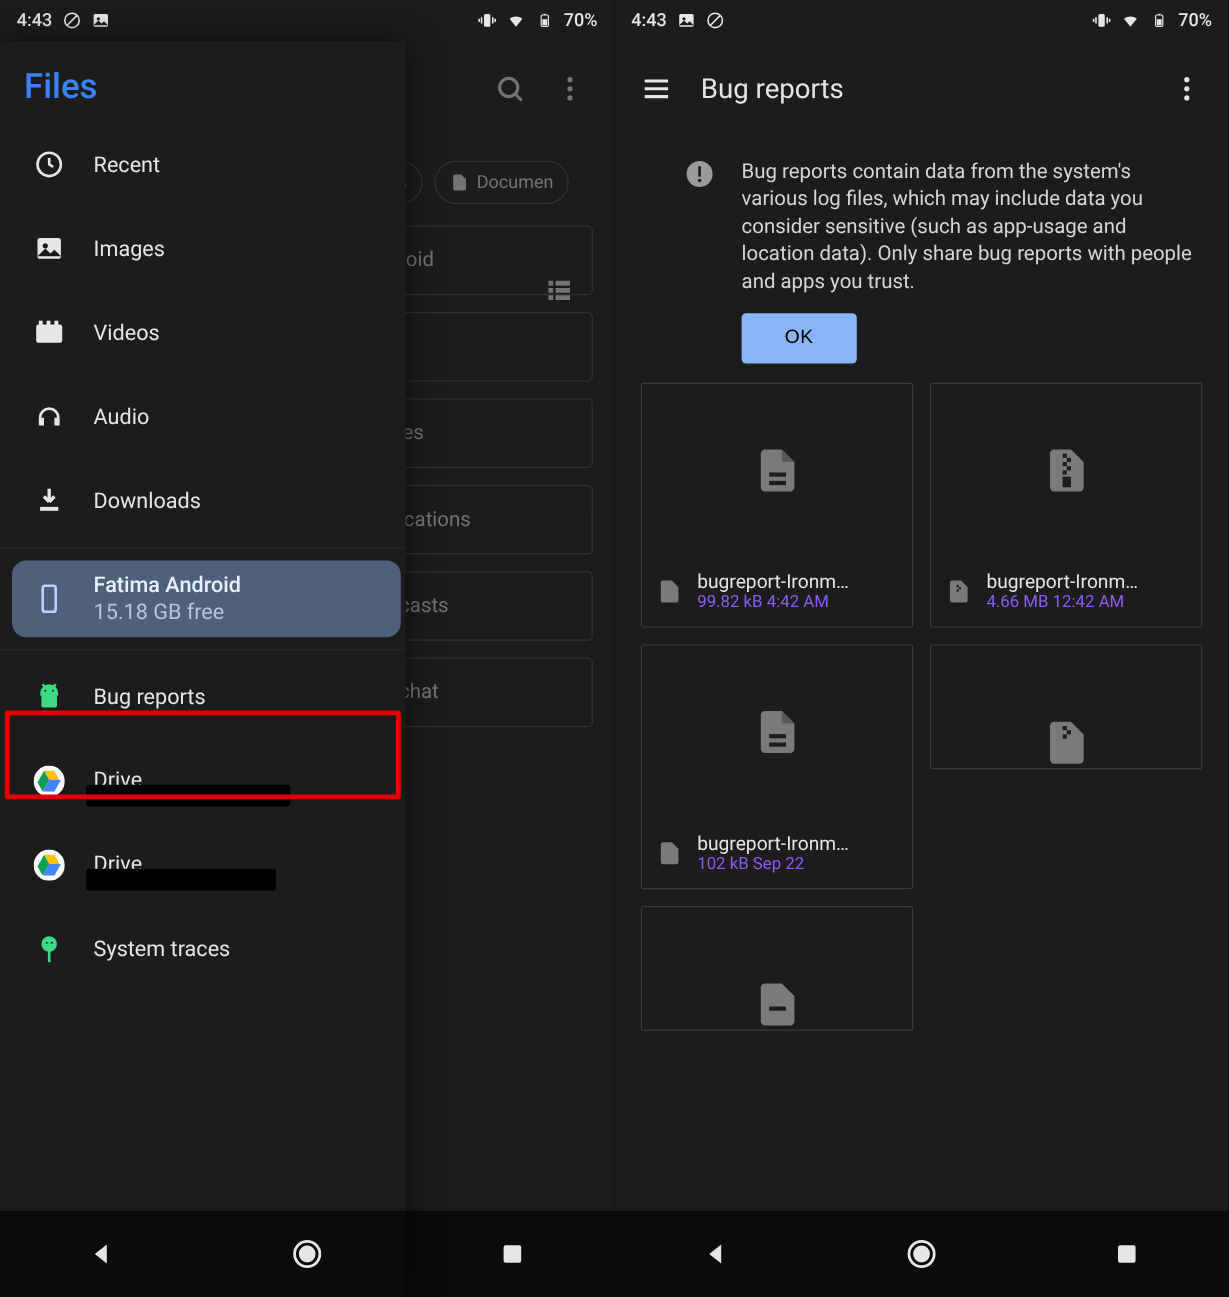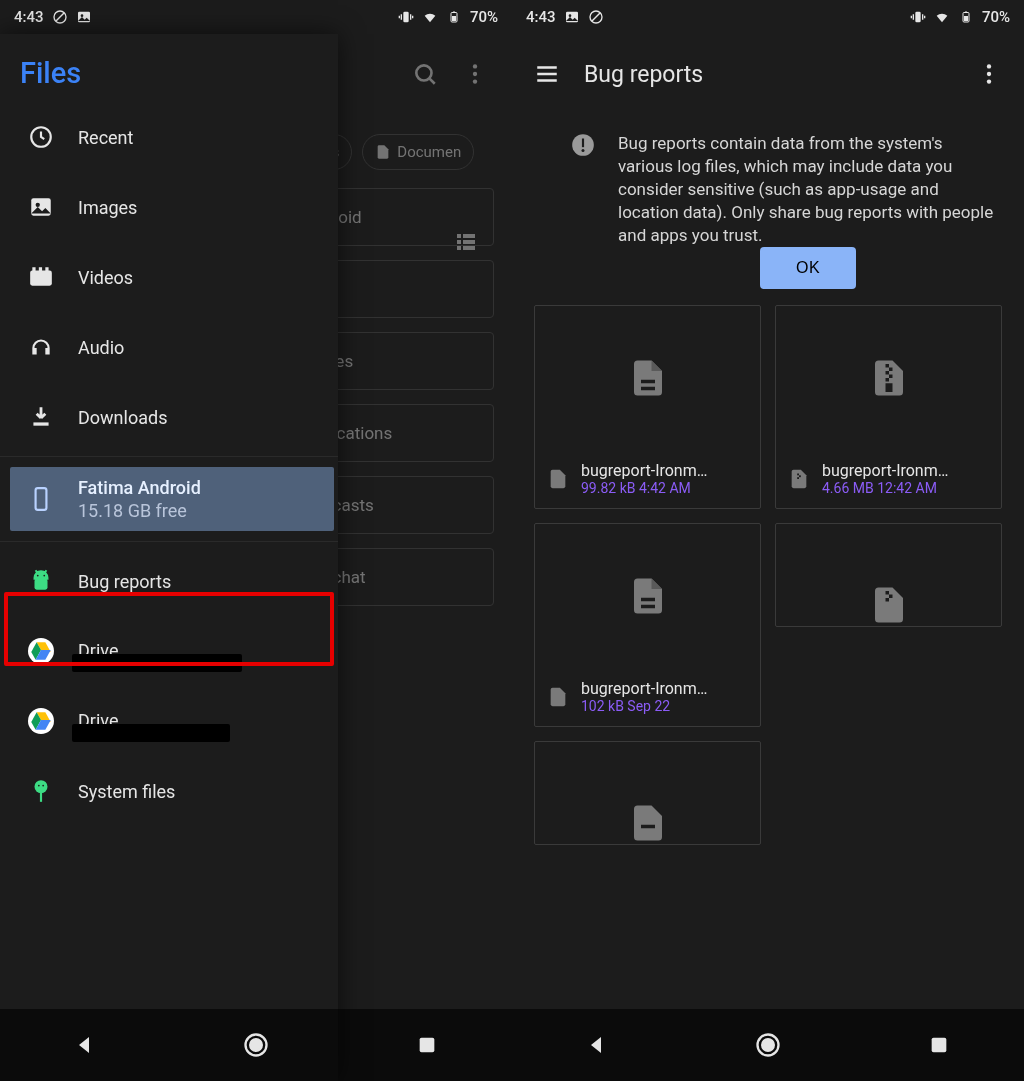--- a/index.html
+++ b/index.html
@@ -97,21 +97,21 @@
     color: #3b82f6; font-size: 29px; font-weight: 500;
     padding: 22px 20px 12px 20px;
   }
   .d-item {
     height: 70px; display: flex; align-items: center; gap: 24px;
     padding-left: 28px; color: #e6e6e6; font-size: 18px; position: relative;
   }
   .d-icon { width: 26px; height: 26px; display: inline-flex; align-items: center; justify-content: center; flex-shrink: 0; }
   .d-item.selected {
     background: #4f617a;
-    border-radius: 2px;
+    border-radius: 12px;
     margin: 6px 4px 6px 10px;
     padding-left: 18px;
     height: 64px;
   }
   .d-item.selected .title { color: #e6f0ff; font-weight: 500; }
   .d-item .sub { font-size: 18px; color: #b9c5da; margin-top: 2px; }
   .d-two-line { display: flex; flex-direction: column; }
   .d-divider { height: 1px; background: #2a2a2a; margin: 4px 0; }
   .highlight-box {
     position: absolute;
@@ -131,21 +131,21 @@
   .p2-appbar .spacer { flex: 1; }
   .p2-section {
     display: flex; align-items: center; justify-content: space-between;
     padding: 14px 28px 6px 32px;
   }
   .p2-section-label { font-size: 14px; letter-spacing: 0.4px; color: #bdbdbd; }
   .p2-notice {
     display: flex; gap: 22px; padding: 18px 26px 16px 58px; align-items: flex-start;
   }
   .p2-notice-icon { width: 26px; height: 26px; flex-shrink: 0; }
-  .p2-notice-col { flex: 1; display: flex; flex-direction: column; align-items: center; }
+  .p2-notice-col { flex: 1; display: flex; flex-direction: column; align-items: flex-start; gap: 14px; }
   .p2-notice-text { font-size: 17px; line-height: 1.35; color: #d6d6d6; text-align: left; width: 100%; }
   .ok-btn {
     background: #8ab4f8; color: #000000; font-weight: 500; font-size: 16px;
     border-radius: 4px; padding: 12px 36px; border: none;
     letter-spacing: 0.5px;
   }
   .grid {
     display: grid; grid-template-columns: 1fr 1fr; gap: 14px;
     padding: 0 22px;
   }
@@ -387,21 +387,21 @@
 
       <div class="d-item">
         <span class="d-icon">
           <svg viewBox="0 0 24 24" width="26" height="26" fill="#3ddc84">
               <circle cx="12" cy="8" r="6"></circle>
               <circle cx="10" cy="7" r="0.8" fill="#1c1c1c"></circle>
               <circle cx="14" cy="7" r="0.8" fill="#1c1c1c"></circle>
               <rect x="11" y="13" width="2" height="9"></rect>
             </svg>
         </span>
-        <span>System files</span>
+        <span>System traces</span>
       </div>
     </div>
 
     <div class="highlight-box" style="left:4px; top:558px; width:330px; height:74px;"></div>
   </div>
 
   <div class="navbar">
     <div class="nav-btn">
       <svg viewBox="0 0 24 24" width="24" height="24" fill="#e6e6e6">
           <path d="M16 4 L6 12 L16 20 Z"></path>

